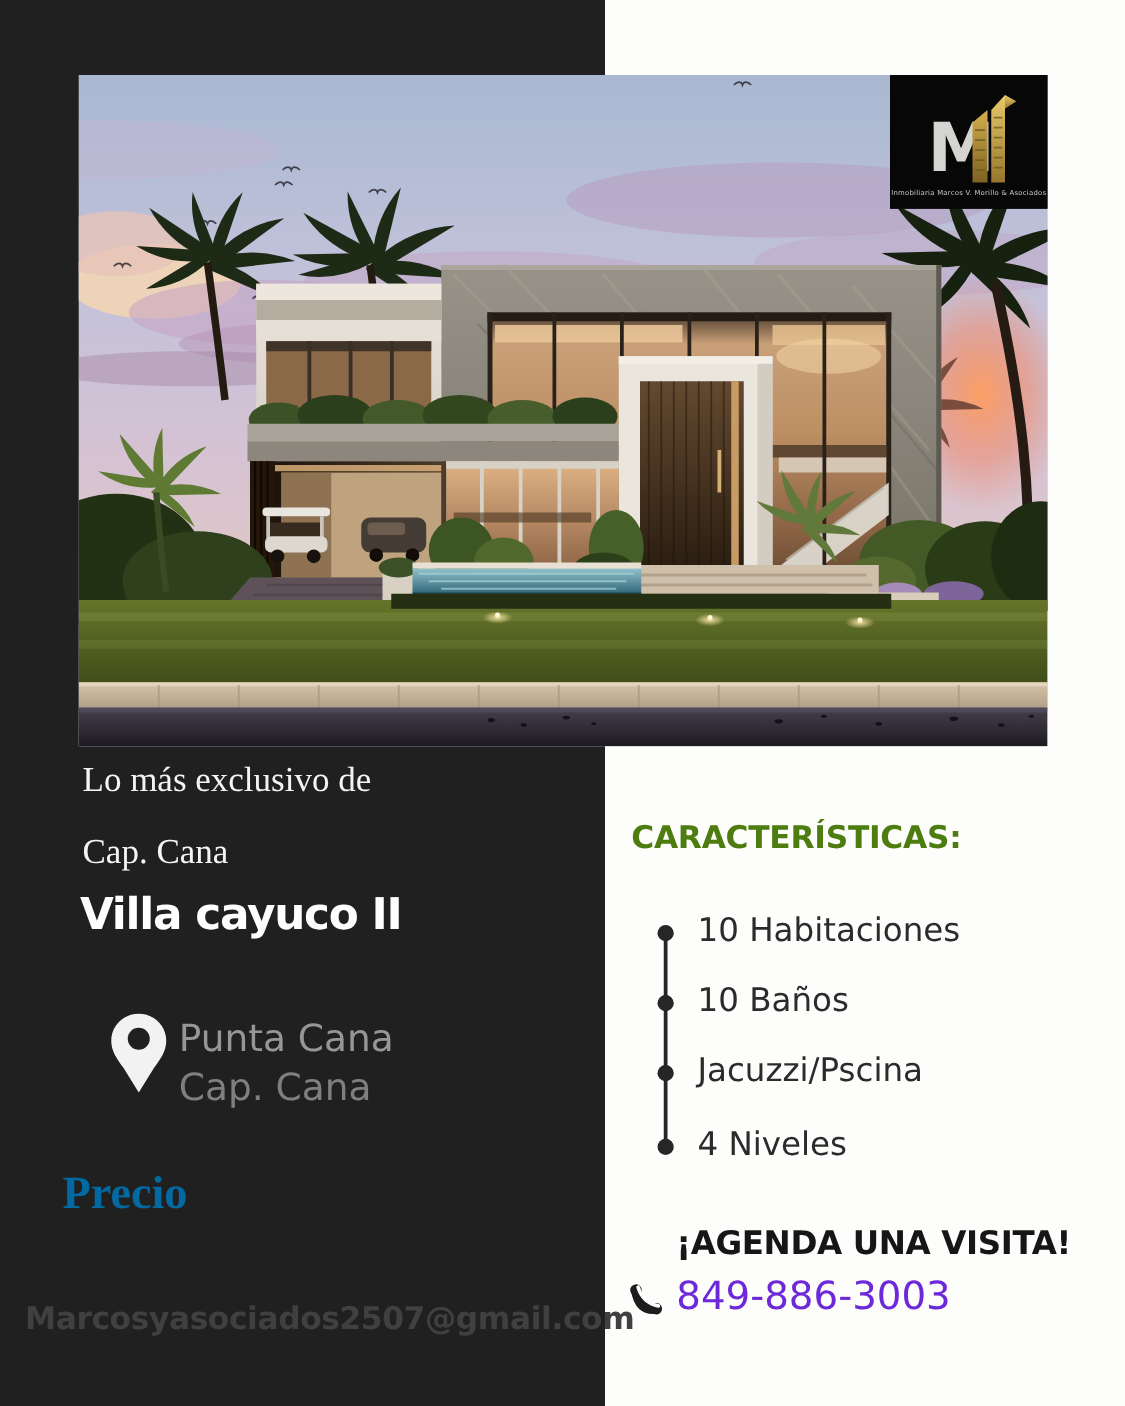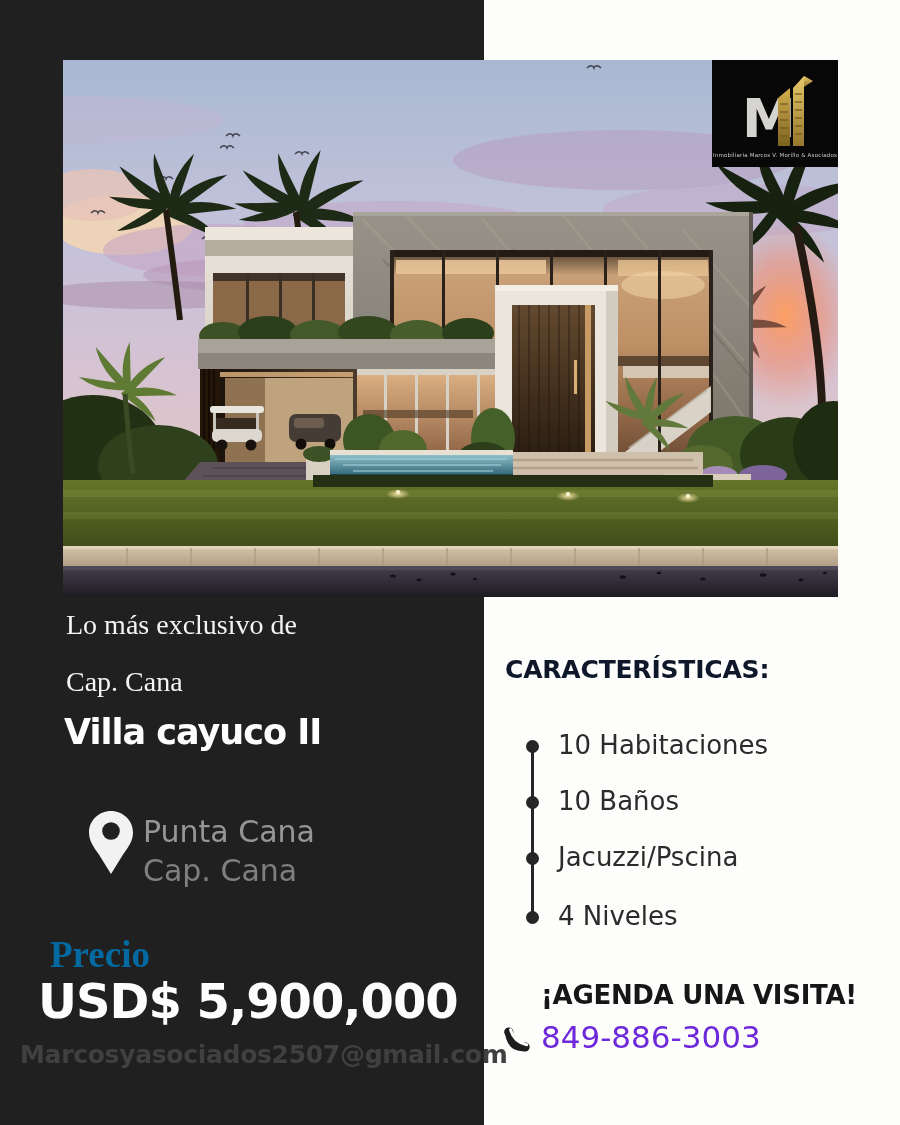--- a/index.html
+++ b/index.html
@@ -18,21 +18,21 @@
   #villa-title{left:64px;top:712px;color:#fdfdfd;font-size:35px;font-weight:bold;letter-spacing:-1px;}
   #pin-wrap{left:88px;top:810px;width:46px;height:66px;}
   #location{left:143px;top:812px;font-size:30px;line-height:39px;color:#969696;}
   #location .loc2{color:#7f7f7f;}
   #price-label{left:50px;top:933px;color:#0369a1;
                font-family:"Liberation Serif","DejaVu Serif",serif;font-size:37px;font-weight:bold;}
   #price-value{left:38px;top:973px;color:#fdfdfd;font-size:48px;font-weight:bold;letter-spacing:-1px;}
   #email{left:20px;top:1040px;color:#404040;font-size:25px;font-weight:bold;letter-spacing:-0.3px;}
 
   
-  #features-heading{left:505px;top:655px;color:#0f172a;font-size:25px;font-weight:bold;letter-spacing:-0.2px;}
+  #features-heading{left:505px;top:655px;color:#4d7c0f;font-size:25px;font-weight:bold;letter-spacing:-0.2px;}
   #feature-line{left:531px;top:746px;width:3px;height:173px;background:#262626;}
   .feature-dot{width:13px;height:13px;border-radius:50%;background:#262626;left:526px;}
   .feature-label{left:558px;color:#2b2b2b;font-size:26px;}
   #cta{left:505px;top:980px;color:#161616;font-size:26px;font-weight:bold;letter-spacing:-0.3px;margin-left:36px;}
   #phone-icon{left:503px;top:1024px;width:28px;height:32px;}
   #phone-number{left:541px;top:1019px;color:#6d28d9;font-size:31px;}
 
   
   #logo-caption{position:absolute;left:0;bottom:9px;width:126px;text-align:center;
                 color:#c9c9c9;font-size:5.5px;letter-spacing:0.2px;white-space:nowrap;}
@@ -425,21 +425,20 @@
       <path d="M23,1 C10.8,1 1,10.6 1,22.5 C1,31 5.6,37 10.6,44 L23,64 L35.4,44 C40.4,37 45,31 45,22.5 C45,10.6 35.2,1 23,1 Z" fill="#f2f2f2"></path>
       <circle cx="23" cy="21" r="8.8" fill="#202020"></circle>
     </svg>
   </div>
   <div id="location" class="abs">
     <div class="loc1">Punta Cana</div>
     <div class="loc2">Cap. Cana</div>
   </div>
 
   <div id="price-label" class="abs">Precio</div>
-  <div id="price-value" class="abs">USD$ 5,900,000</div>
   <div id="email" class="abs">Marcosyasociados2507@gmail.com</div>
 
   <div id="features-heading" class="abs">CARACTERÍSTICAS:</div>
 
   <div id="feature-line" class="abs"></div>
   <div class="abs feature-dot" style="top:740px;"></div>
   <div class="abs feature-dot" style="top:796px;"></div>
   <div class="abs feature-dot" style="top:852px;"></div>
   <div class="abs feature-dot" style="top:911px;"></div>
   <div class="abs feature-label" style="top:730px;">10 Habitaciones</div>

